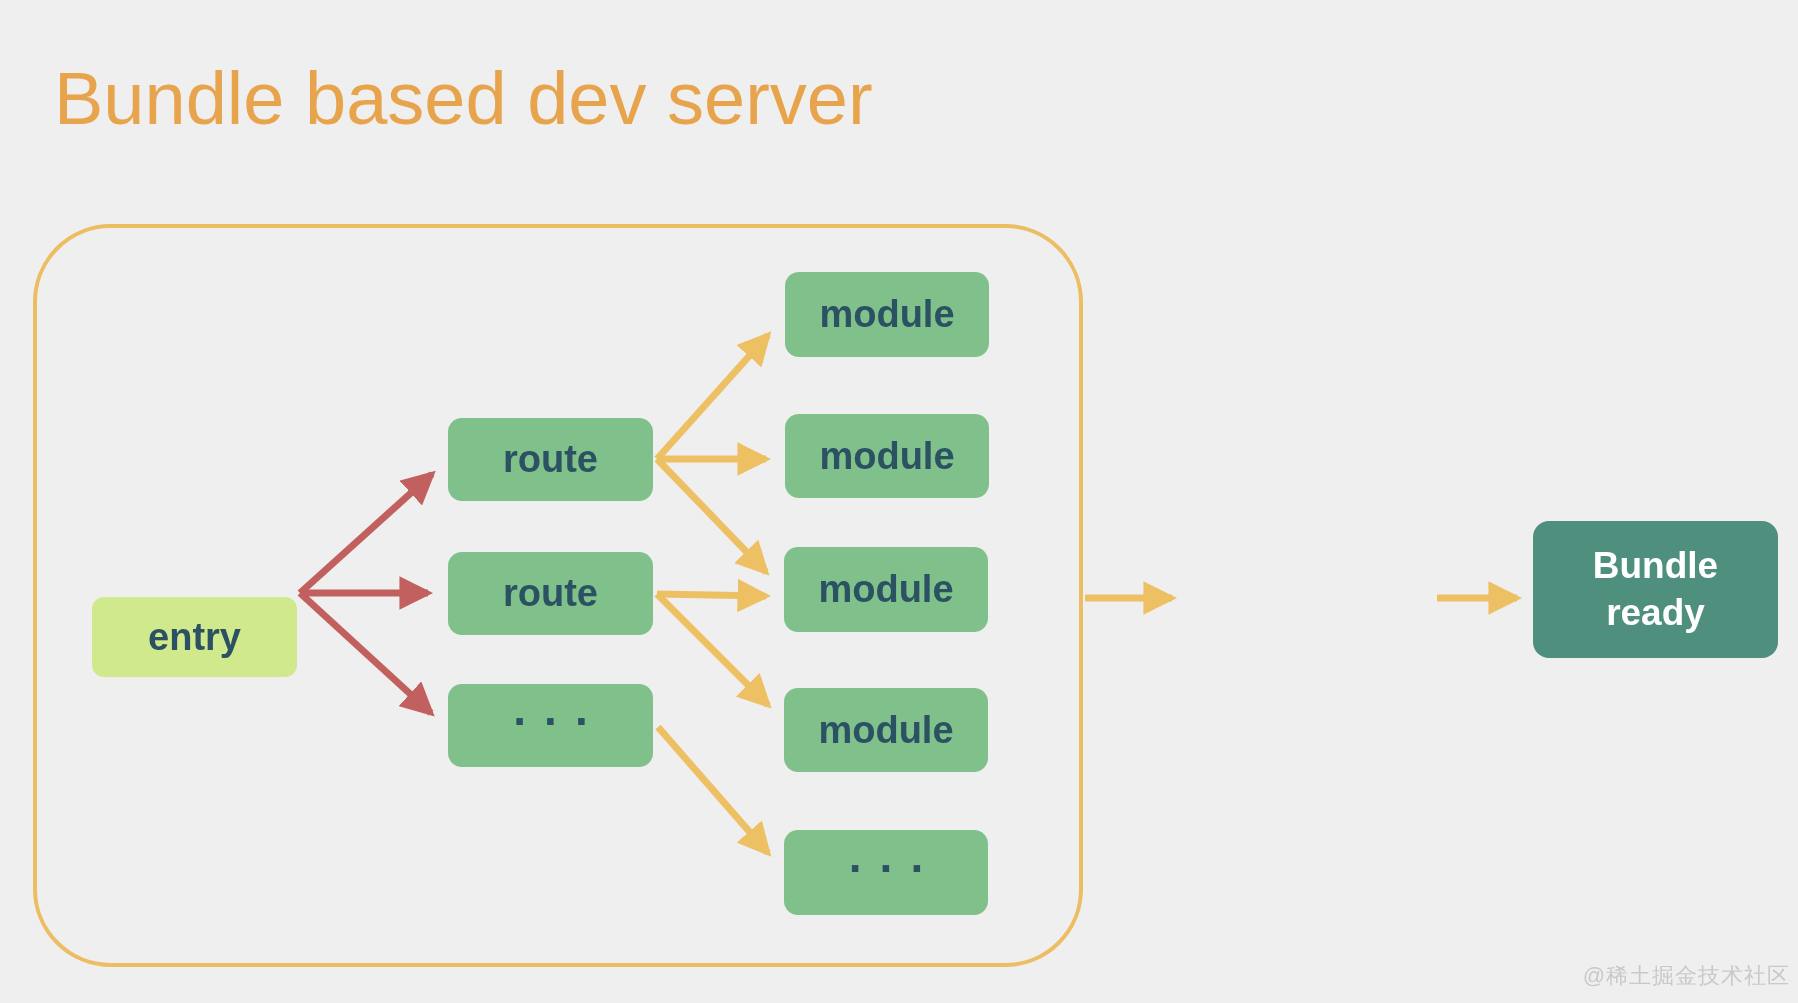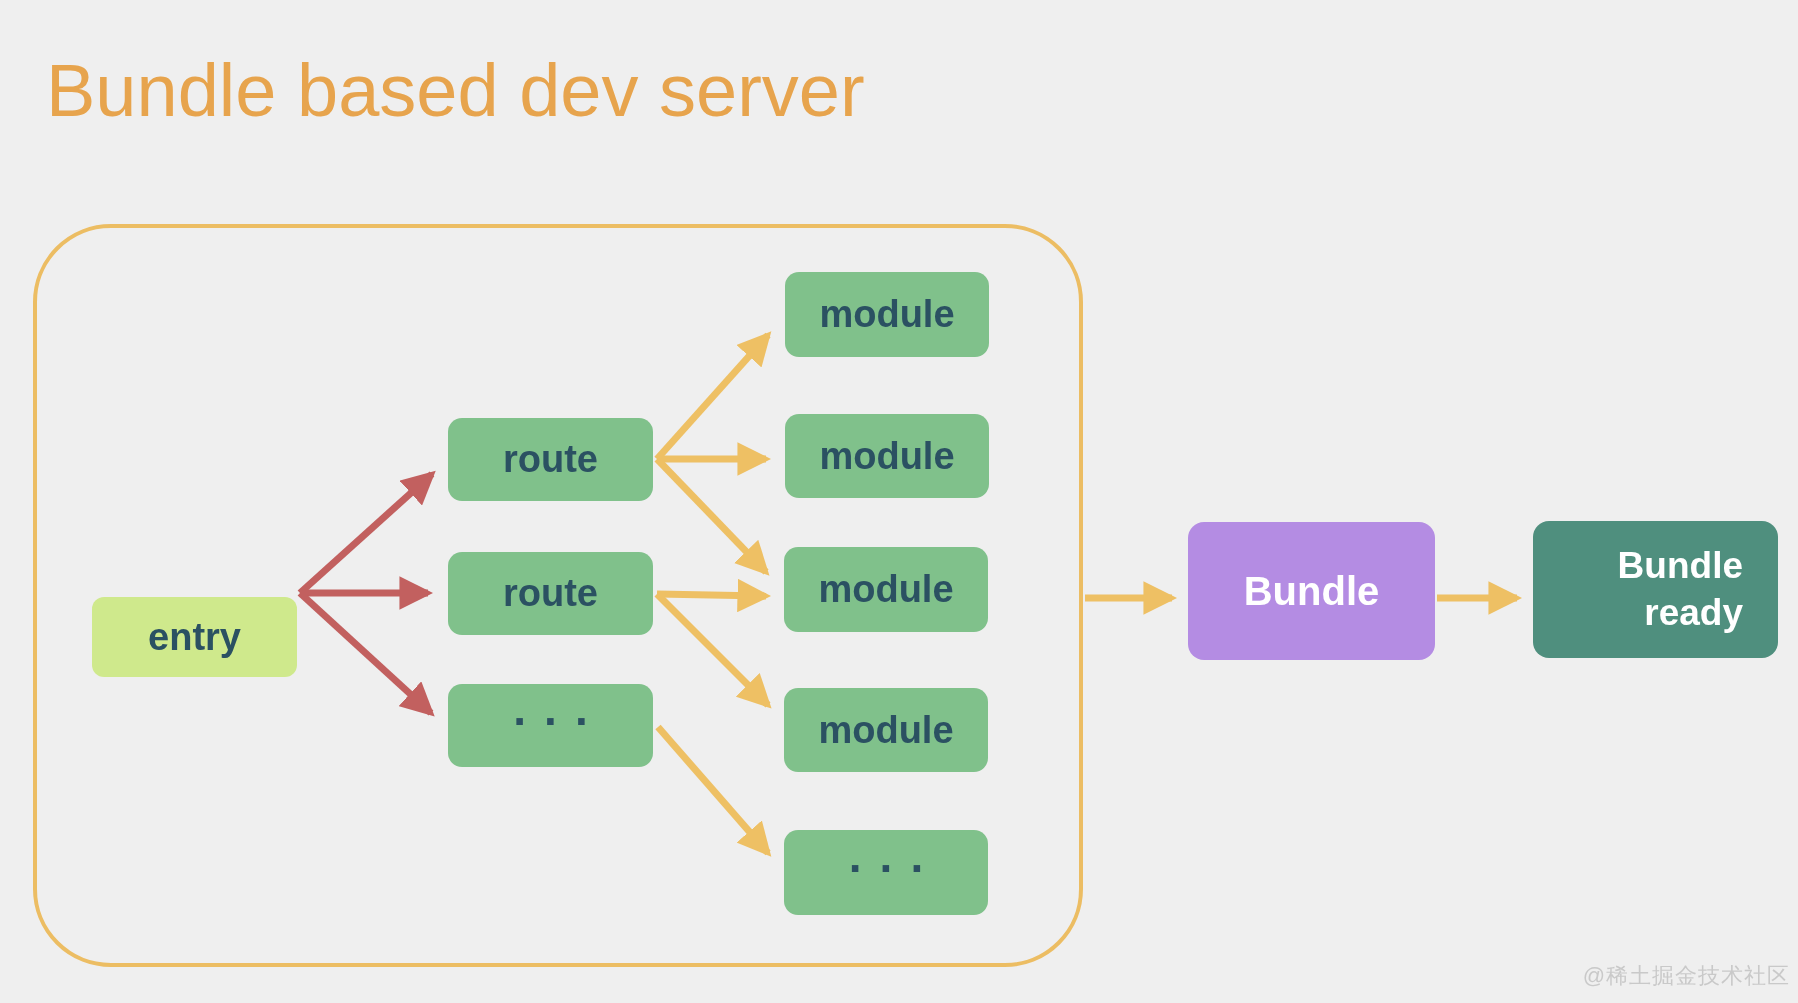--- a/index.html
+++ b/index.html
@@ -25,21 +25,21 @@
     position:relative;
     width:1798px;
     height:1003px;
     background:var(--c-background);
     overflow:hidden;
   }
   .title{
     position:absolute;
     left:38px;
     top:40px;
-    margin:8px;
+    margin:16px;
     font-size:74px;
     font-weight:400;
     letter-spacing:0px;
     color:var(--c-title);
     white-space:nowrap;
   }
   .container-box{
     position:absolute;
     left:33px;
     top:224px;
@@ -61,21 +61,21 @@
   .node{
     position:absolute;
     display:flex;
     align-items:center;
     justify-content:center;
     box-sizing:border-box;
     border-radius:14px;
     font-size:38px;
     font-weight:600;
     color:var(--c-node-text);
-    text-align:right;
+    text-align:center;
   }
   .node.green{ background:var(--c-node-green-fill); }
   .node.entry{ background:var(--c-entry-fill); border-radius:12px;margin-top:44px; }
   .node.bundle{
     background:var(--c-bundle-fill);
     color:var(--c-light-text);
     font-weight:700;
     border-radius:16px;
     font-size:40px;
   }
@@ -173,23 +173,20 @@
   </div>
 
   <div class="node green" style="left:784px;top:688px;width:204px;height:84px;">
     <span>module</span>
   </div>
 
   <div class="node green" style="left:784px;top:830px;width:204px;height:85px;">
     <span class="dots-label">...</span>
   </div>
 
-  <div class="node bundle" style="left:1188px;top:522px;width:247px;height:138px;">
-    <span>Bundle</span>
-  </div>
 
   <div class="node server" style="left:1533px;top:521px;width:245px;height:137px;">
     <span class="wrap">Bundle ready</span>
   </div>
 
   <div class="watermark">@稀土掘金技术社区</div>
 
 </div>
 
 </body></html>

